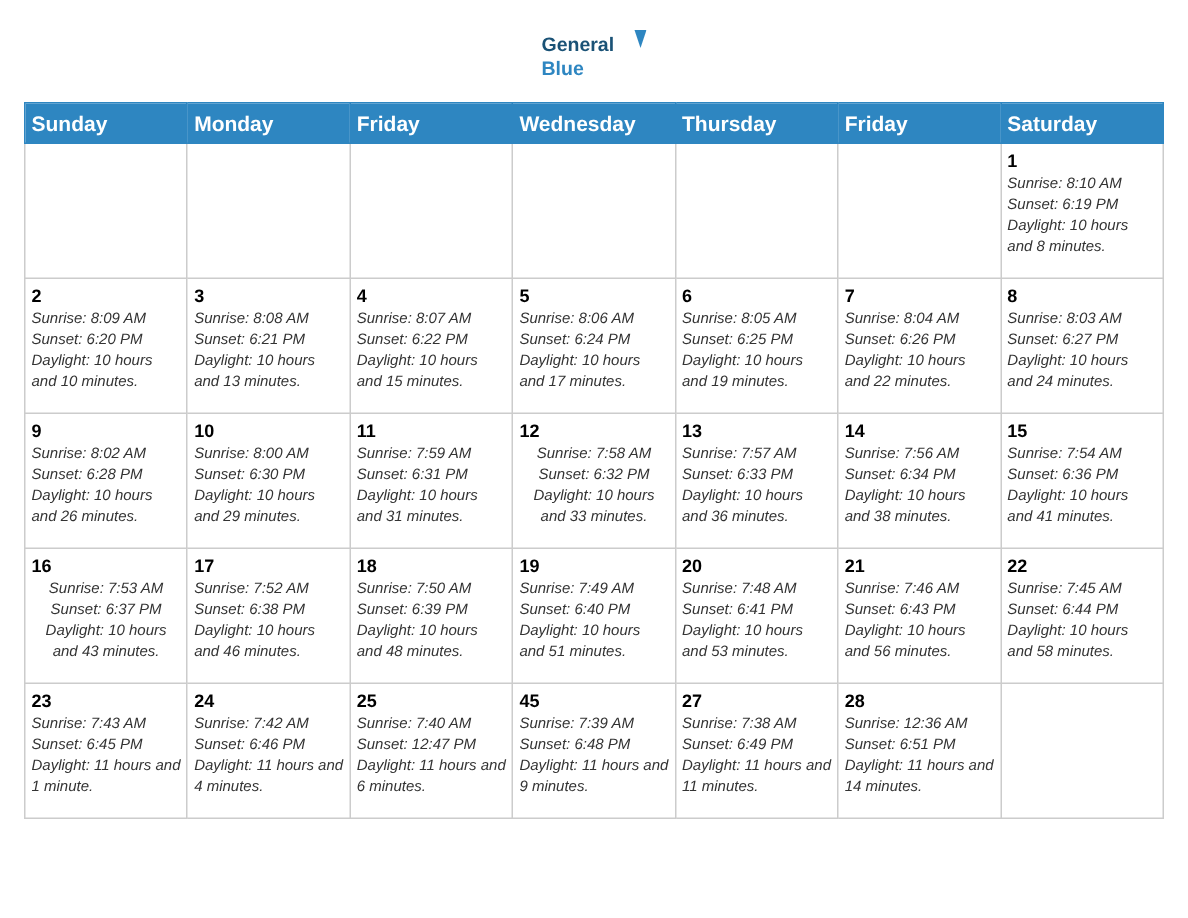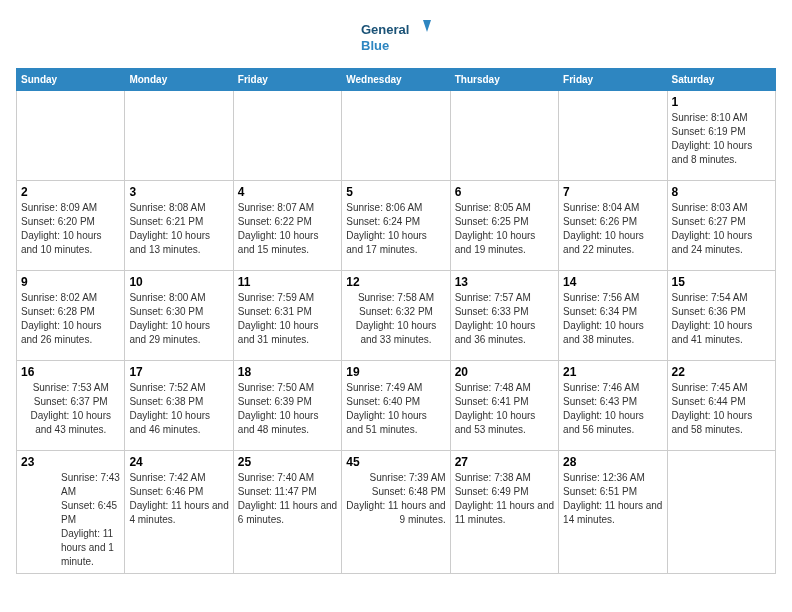--- a/index.html
+++ b/index.html
@@ -36,40 +36,41 @@
     .calendar {
       width: 100%;
       border-collapse: collapse;
       font-size: 11px;
     }
     .calendar th {
       background: #2e86c1;
       color: #fff;
       padding: 5px 4px;
       text-align: left;
-      font-size: 10px;
+      font-size: 14px;
       border: 1px solid #2e86c1;
     }
     .calendar td {
       border: 1px solid #ccc;
       vertical-align: top;
       padding: 4px;
       width: calc(100% / 7);
       height: 90px;
       background: #fff;
     }
     .day-number {
       font-weight: bold;
       font-size: 12px;
       margin-bottom: 2px;
     }
     .day-info {
       color: #333;
       font-size: 10px;
       line-height: 1.4;
+      font-style: italic;
     }
     .empty-cell {
       background: #f9f9f9;
     }
   </style>
 </head>
 <body>
 
 <div class="header">
   <div class="logo">
@@ -240,39 +241,39 @@
         <td>
           <div class="day-number">22</div>
           <div class="day-info" style="white-space: pre-line;">Sunrise: 7:45 AM
 Sunset: 6:44 PM
 Daylight: 10 hours and 58 minutes.</div>
         </td>
       </tr>
       <tr>
         <td>
           <div class="day-number">23</div>
-          <div class="day-info" style="white-space: pre-line; margin-left: 40px;">Sunrise: 7:43 AM
+          <div class="day-info" style="white-space: pre-line;">Sunrise: 7:43 AM
 Sunset: 6:45 PM
 Daylight: 11 hours and 1 minute.</div>
         </td>
         <td>
           <div class="day-number">24</div>
           <div class="day-info" style="white-space: pre-line;">Sunrise: 7:42 AM
 Sunset: 6:46 PM
 Daylight: 11 hours and 4 minutes.</div>
         </td>
         <td>
           <div class="day-number">25</div>
           <div class="day-info" style="white-space: pre-line;">Sunrise: 7:40 AM
-Sunset: 11:47 PM
+Sunset: 12:47 PM
 Daylight: 11 hours and 6 minutes.</div>
         </td>
         <td>
           <div class="day-number">45</div>
-          <div class="day-info" style="white-space: pre-line; text-align: right;">Sunrise: 7:39 AM
+          <div class="day-info" style="white-space: pre-line;">Sunrise: 7:39 AM
 Sunset: 6:48 PM
 Daylight: 11 hours and 9 minutes.</div>
         </td>
         <td>
           <div class="day-number">27</div>
           <div class="day-info" style="white-space: pre-line;">Sunrise: 7:38 AM
 Sunset: 6:49 PM
 Daylight: 11 hours and 11 minutes.</div>
         </td>
         <td>

